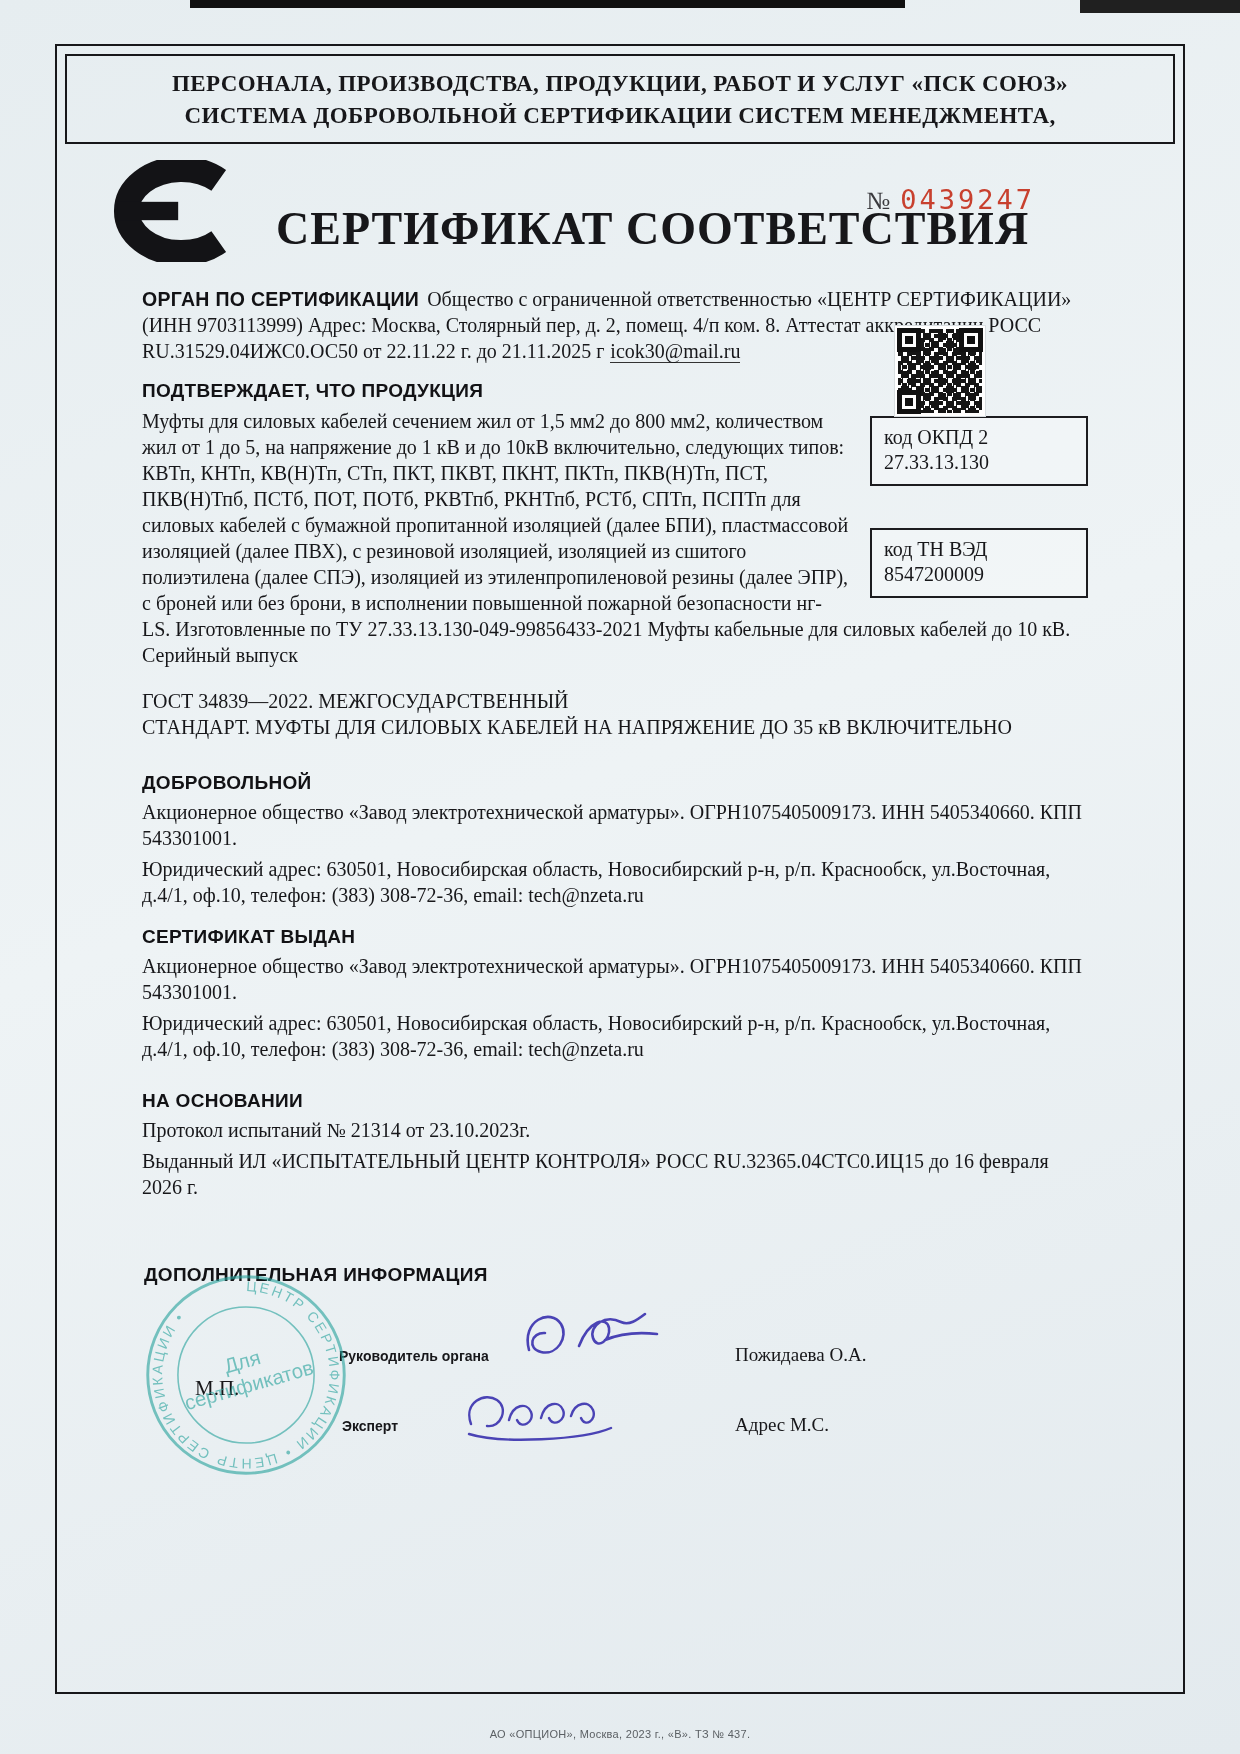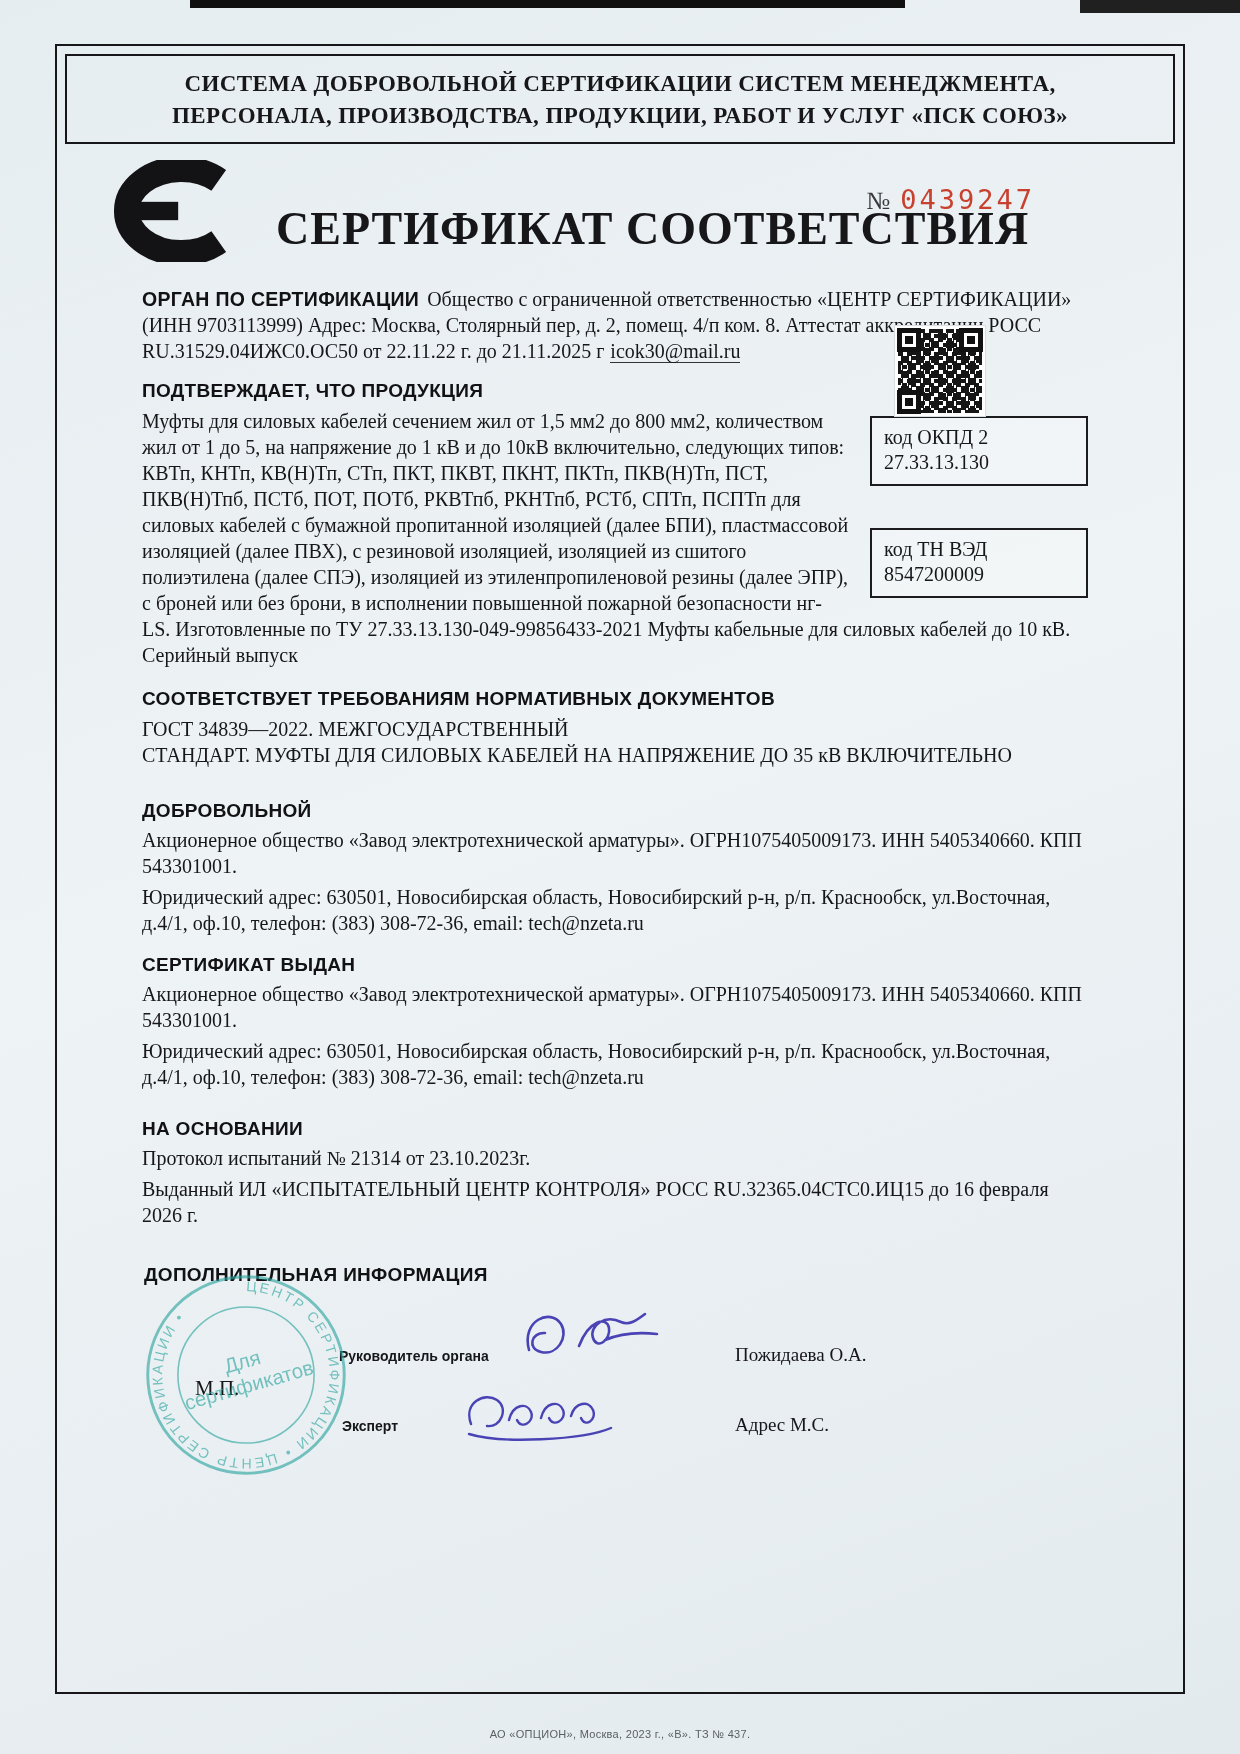--- a/index.html
+++ b/index.html
@@ -96,22 +96,22 @@
 </head>
 <body>
 
 <div class="page">
   <div class="scan-bar1"></div>
   <div class="scan-bar2"></div>
 
   <div class="frame">
 
     <div class="header-box">
+      <div class="header-line">ПЕРСОНАЛА, ПРОИЗВОДСТВА, ПРОДУКЦИИ, РАБОТ И УСЛУГ «ПСК СОЮЗ»</div>
       <div class="header-line">СИСТЕМА ДОБРОВОЛЬНОЙ СЕРТИФИКАЦИИ СИСТЕМ МЕНЕДЖМЕНТА,</div>
-      <div class="header-line">ПЕРСОНАЛА, ПРОИЗВОДСТВА, ПРОДУКЦИИ, РАБОТ И УСЛУГ «ПСК СОЮЗ»</div>
     </div>
 
     <div class="serial">
       <span class="no">№</span><span class="digits">0439247</span>
     </div>
 
     <div class="content">
       <div class="brand-row">
         <svg class="logo" viewBox="0 0 140 100" preserveAspectRatio="none" aria-hidden="true">
           <path d="M122 20 A 54 41 0 1 0 122 80" fill="none" stroke="#131316" stroke-width="25"></path>
@@ -136,21 +136,20 @@
             <div class="code-box">
               <div>код ТН ВЭД</div>
               <div>8547200009</div>
             </div>
           </div>
           <p class="body-text">Муфты для силовых кабелей сечением жил от 1,5 мм2 до 800 мм2, количеством жил от 1 до 5, на напряжение до 1 кВ и до 10кВ включительно, следующих типов: КВТп, КНТп, КВ(Н)Тп, СТп, ПКТ, ПКВТ, ПКНТ, ПКТп, ПКВ(Н)Тп, ПСТ, ПКВ(Н)Тпб, ПСТб, ПОТ, ПОТб, РКВТпб, РКНТпб, РСТб, СПТп, ПСПТп для силовых кабелей с бумажной пропитанной изоляцией (далее БПИ), пластмассовой изоляцией (далее ПВХ), с резиновой изоляцией, изоляцией из сшитого полиэтилена (далее СПЭ), изоляцией из этиленпропиленовой резины (далее ЭПР), с броней или без брони, в исполнении повышенной пожарной безопасности нг-LS. Изготовленные по ТУ 27.33.13.130-049-99856433-2021 Муфты кабельные для силовых кабелей до 10 кВ. Серийный выпуск</p>
         </div>
       </section>
 
       <section class="sec-standards">
-        <div class="sec-label">СООТВЕТСТВУЕТ ТРЕБОВАНИЯМ НОРМАТИВНЫХ ДОКУМЕНТОВ</div>
         <div class="body-text">
           <div>ГОСТ 34839—2022. МЕЖГОСУДАРСТВЕННЫЙ</div>
           <div>СТАНДАРТ. МУФТЫ ДЛЯ СИЛОВЫХ КАБЕЛЕЙ НА НАПРЯЖЕНИЕ ДО 35 кВ ВКЛЮЧИТЕЛЬНО</div>
         </div>
       </section>
 
       <section class="sec-manufacturer">
         <div class="sec-label">ДОБРОВОЛЬНОЙ</div>
         <div class="body-text">Акционерное общество «Завод электротехнической арматуры». ОГРН1075405009173. ИНН 5405340660. КПП 543301001.</div>
         <div class="body-text">Юридический адрес: 630501, Новосибирская область, Новосибирский р-н, р/п. Краснообск, ул.Восточная, д.4/1, оф.10, телефон: (383) 308-72-36, email: tech@nzeta.ru</div>

